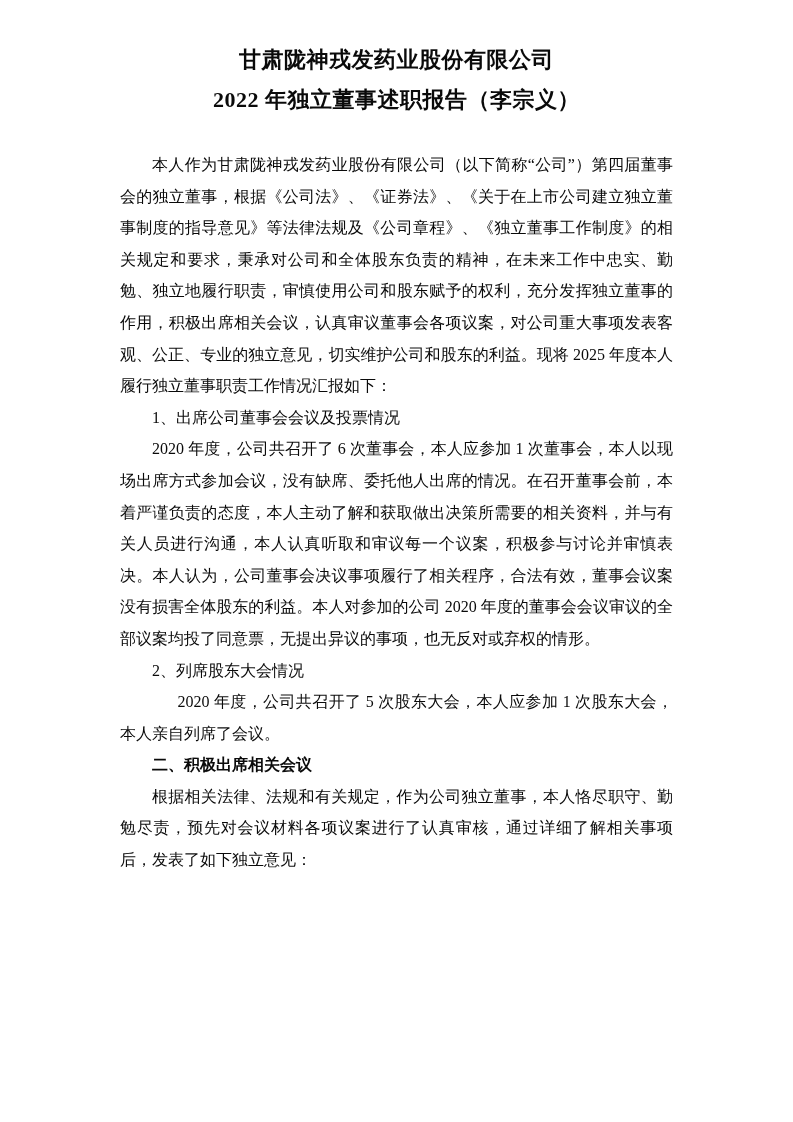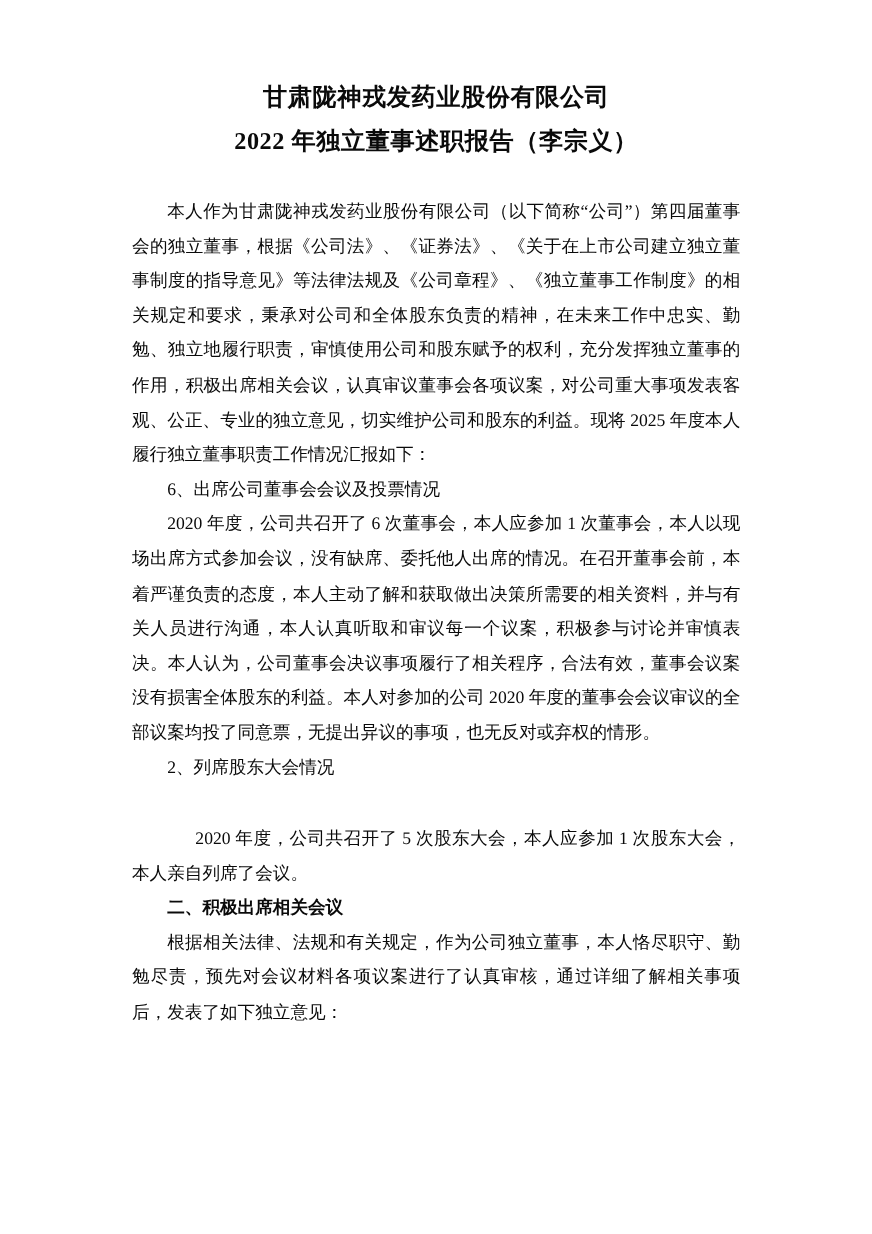--- a/index.html
+++ b/index.html
@@ -12,21 +12,21 @@
     height: 1122px;
     font-family: "Liberation Serif", "DejaVu Serif", serif;
     color: #0a0a0a;
     -webkit-font-smoothing: antialiased;
   }
   .page {
     position: relative;
     width: 793px;
     height: 1122px;
     box-sizing: border-box;
-    padding: 68px 120px 0 120px;
+    padding: 40px 120px 0 120px;
     background: #ffffff;
     overflow: hidden;
   }
   .doc-title {
     margin: 0;
     font-size: 22px;
     font-weight: 700;
     text-align: center;
     line-height: 40px;
     letter-spacing: 0.5px;
@@ -46,39 +46,38 @@
   }
   .doc-body p.salutation {
     text-indent: 0;
     font-weight: 700;
   }
   .doc-body p.heading {
     font-weight: 700;
   }
   .doc-body p.deep-indent {
     text-indent: 3.6em;
-    margin-top: 33px;
   }
 </style>
 </head>
 <body>
 
 <div class="page">
 
   <h1 class="doc-title">甘肃陇神戎发药业股份有限公司</h1>
 
   <h2 class="doc-title">2022 年独立董事述职报告（李宗义）</h2>
 
   <div class="doc-body">
 
 
     <p>本人作为甘肃陇神戎发药业股份有限公司（以下简称“公司”）第四届董事会的独立董事，根据《公司法》、《证券法》、《关于在上市公司建立独立董事制度的指导意见》等法律法规及《公司章程》、《独立董事工作制度》的相关规定和要求，秉承对公司和全体股东负责的精神，在未来工作中忠实、勤勉、独立地履行职责，审慎使用公司和股东赋予的权利，充分发挥独立董事的作用，积极出席相关会议，认真审议董事会各项议案，对公司重大事项发表客观、公正、专业的独立意见，切实维护公司和股东的利益。现将 2025 年度本人履行独立董事职责工作情况汇报如下：</p>
 
 
-    <p>6、出席公司董事会会议及投票情况</p>
+    <p>1、出席公司董事会会议及投票情况</p>
 
     <p>2020 年度，公司共召开了 6 次董事会，本人应参加 1 次董事会，本人以现场出席方式参加会议，没有缺席、委托他人出席的情况。在召开董事会前，本着严谨负责的态度，本人主动了解和获取做出决策所需要的相关资料，并与有关人员进行沟通，本人认真听取和审议每一个议案，积极参与讨论并审慎表决。本人认为，公司董事会决议事项履行了相关程序，合法有效，董事会议案没有损害全体股东的利益。本人对参加的公司 2020 年度的董事会会议审议的全部议案均投了同意票，无提出异议的事项，也无反对或弃权的情形。</p>
 
     <p>2、列席股东大会情况</p>
 
     <p class="deep-indent">2020 年度，公司共召开了 5 次股东大会，本人应参加 1 次股东大会，本人亲自列席了会议。</p>
 
     <p class="heading">二、积极出席相关会议</p>
 
     <p>根据相关法律、法规和有关规定，作为公司独立董事，本人恪尽职守、勤勉尽责，预先对会议材料各项议案进行了认真审核，通过详细了解相关事项后，发表了如下独立意见：</p>

